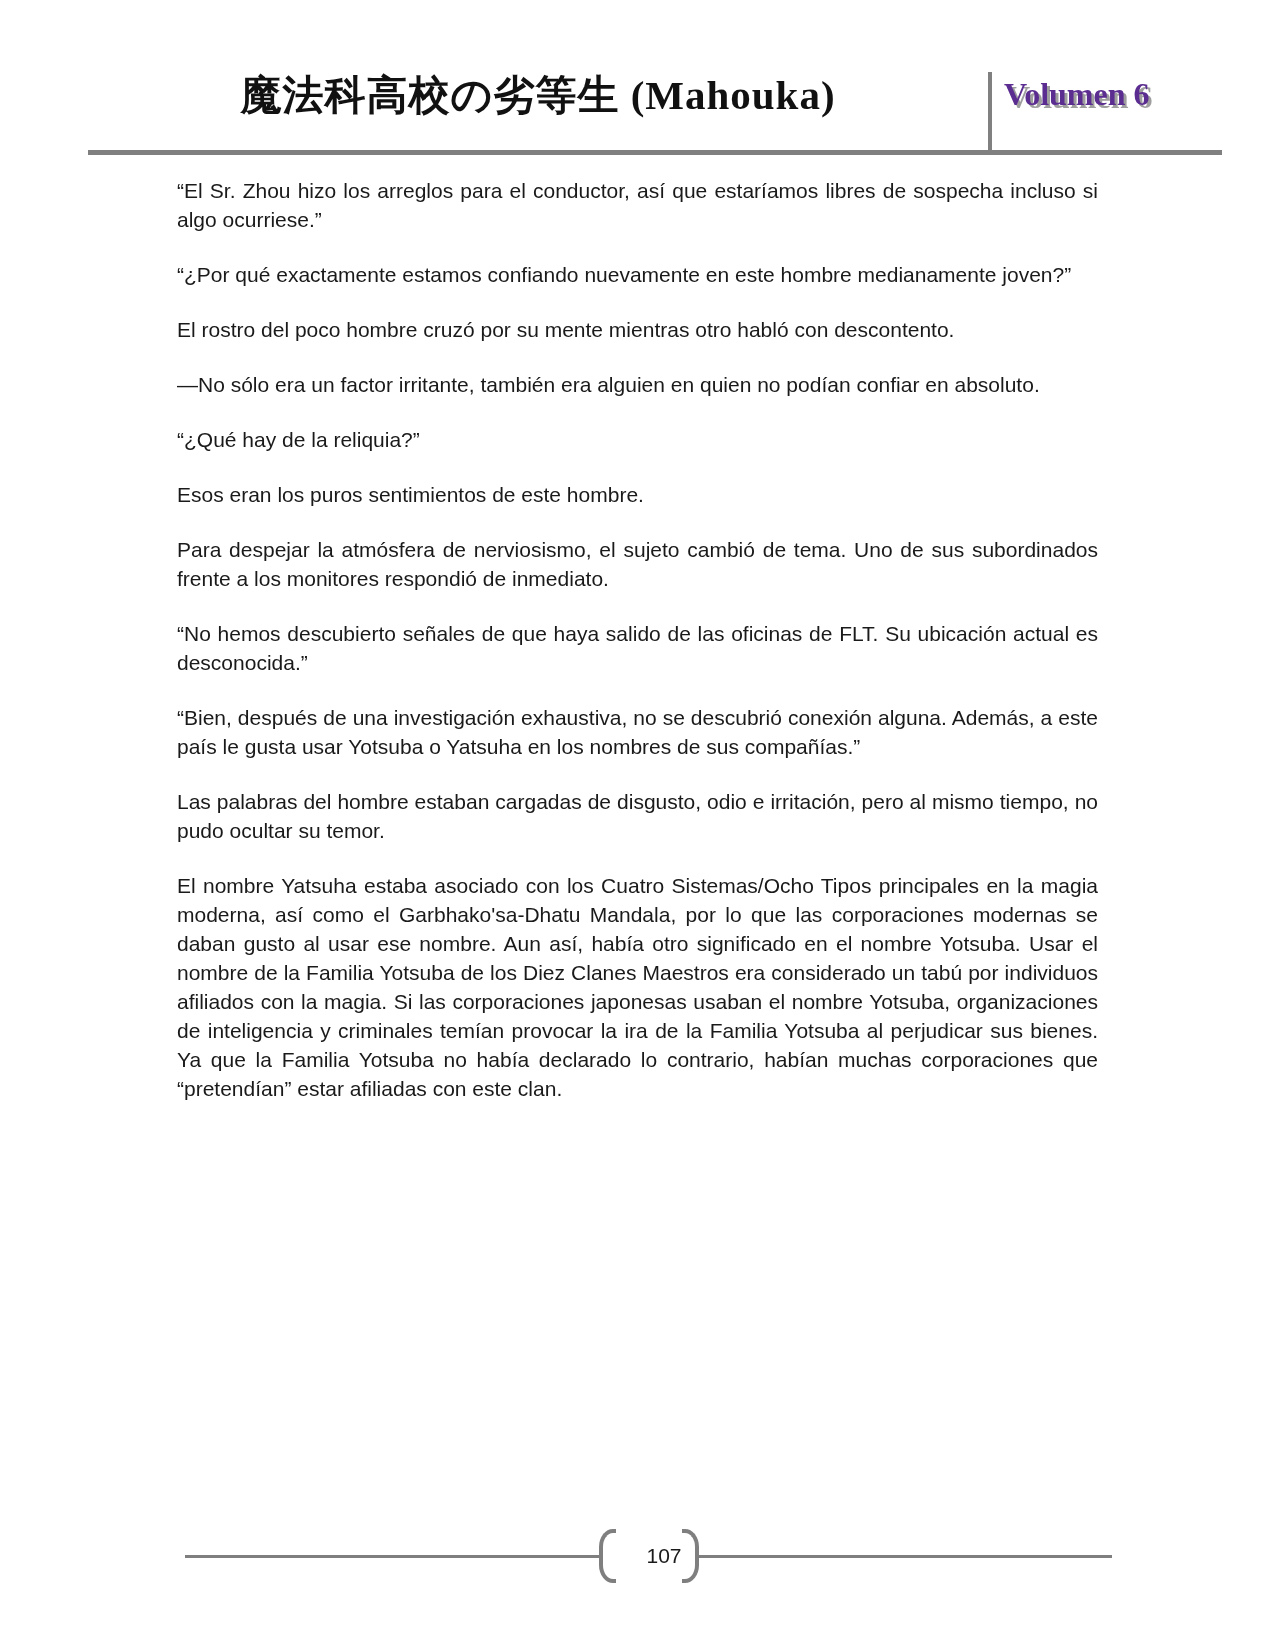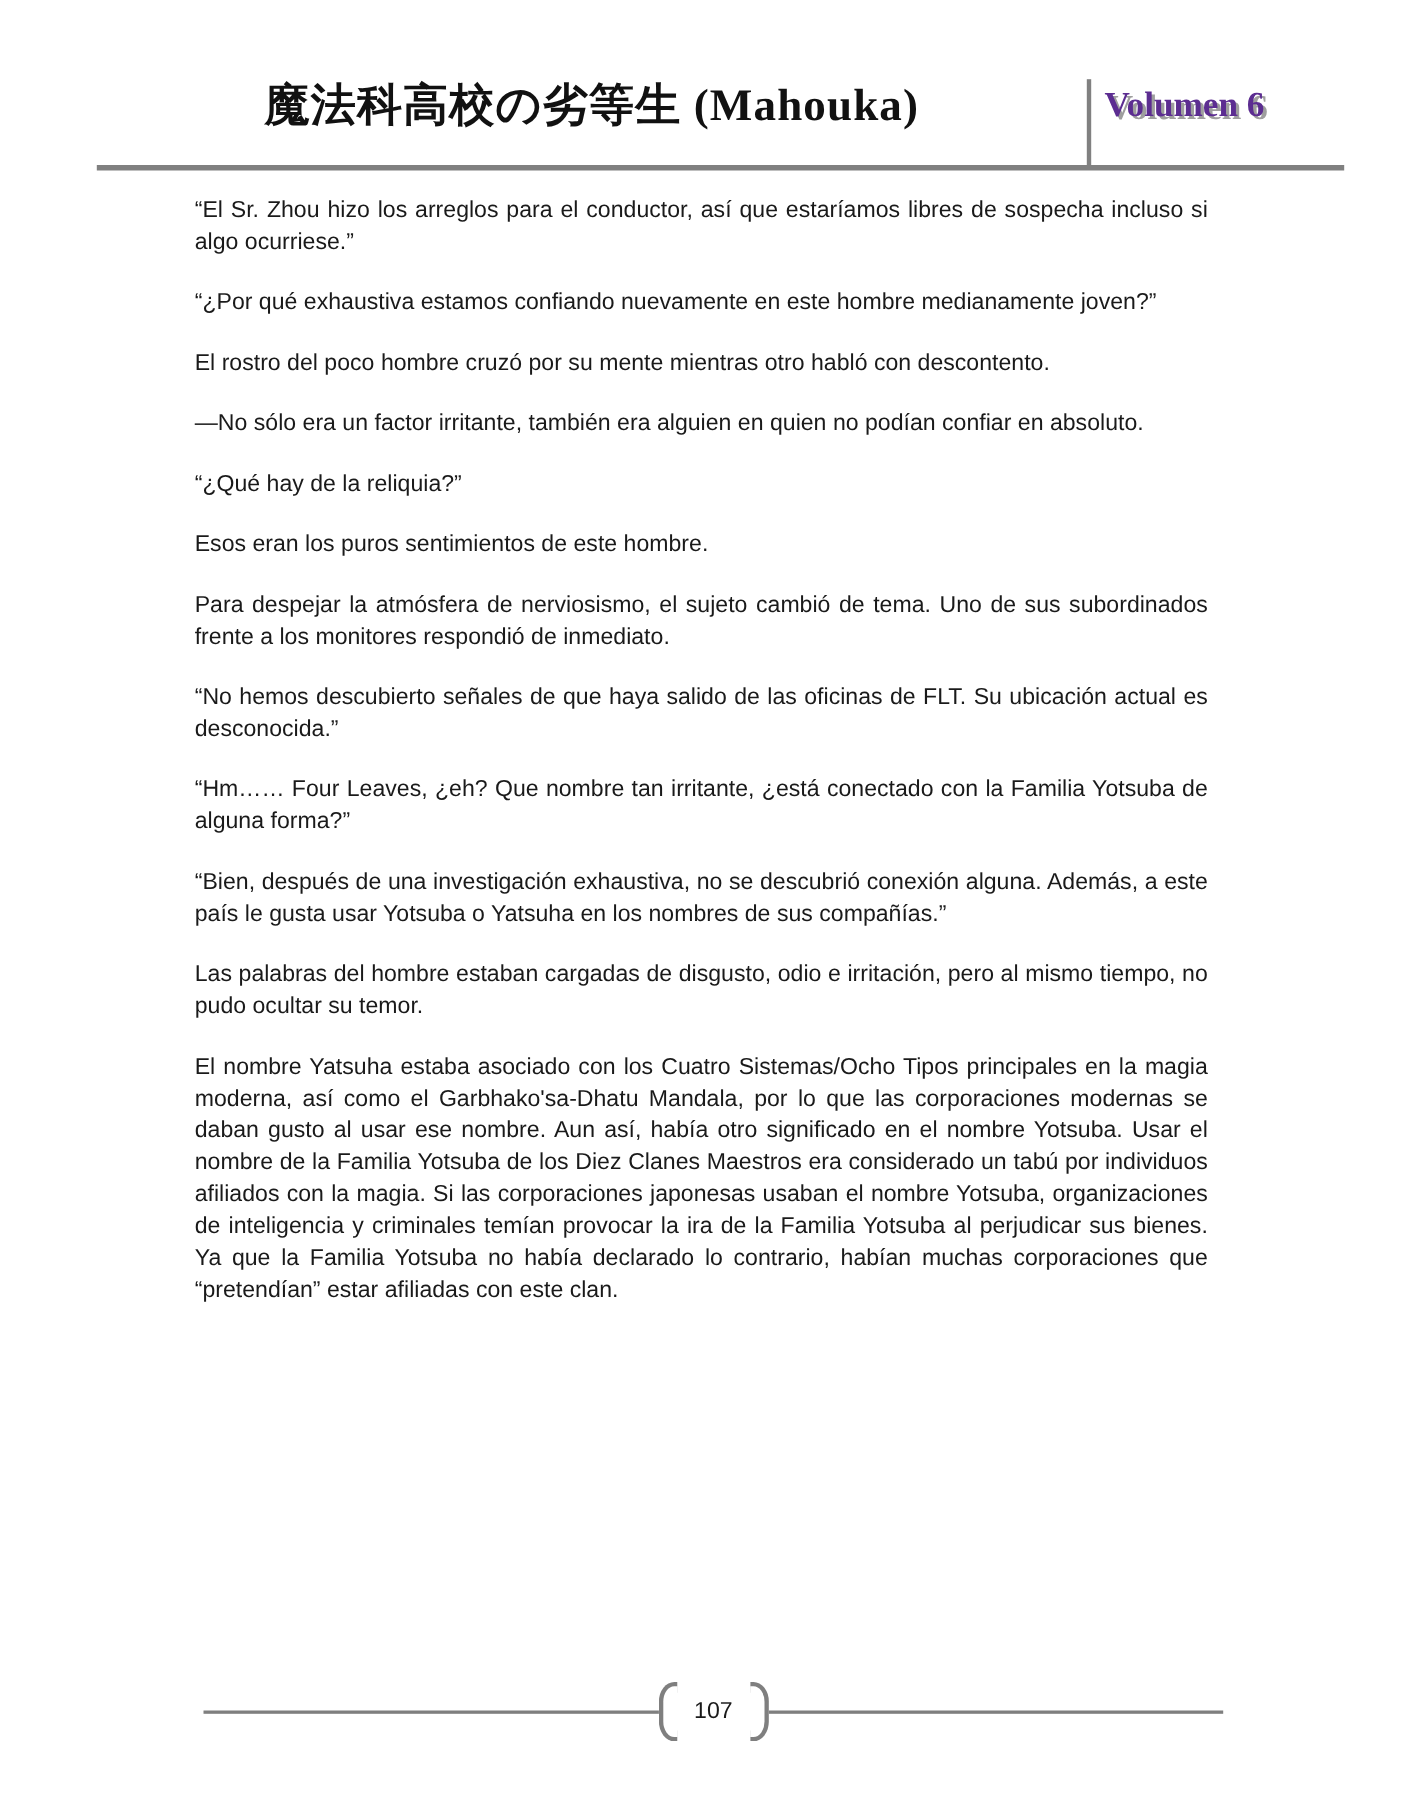--- a/index.html
+++ b/index.html
@@ -101,49 +101,48 @@
   }
   .bracket.right {
     border-right: 4px solid #7f7f7f;
     border-top: 4px solid #7f7f7f;
     border-bottom: 4px solid #7f7f7f;
     border-top-right-radius: 14px 18px;
     border-bottom-right-radius: 14px 18px;
   }
   .page-number {
     width: 66px;
-    text-align: center;
+    text-align: right;
     font-size: 21px;
     color: #1a1a1a;
     flex: 0 0 auto;
   }
 </style>
 </head>
 <body>
 
 <div class="page">
 
   <div class="doc-title">魔法科高校の劣等生 (Mahouka)</div>
 
   <div class="header-vline"></div>
 
   <div class="volume-label">Volumen 6</div>
 
   <div class="header-rule"></div>
 
   <div class="content">
     <p>“El Sr. Zhou hizo los arreglos para el conductor, así que estaríamos libres de sospecha incluso si algo ocurriese.”</p>
-    <p>“¿Por qué exhaustiva estamos confiando nuevamente en este hombre medianamente joven?”</p>
+    <p>“¿Por qué exactamente estamos confiando nuevamente en este hombre medianamente joven?”</p>
     <p>El rostro del poco hombre cruzó por su mente mientras otro habló con descontento.</p>
     <p>—No sólo era un factor irritante, también era alguien en quien no podían confiar en absoluto.</p>
     <p>“¿Qué hay de la reliquia?”</p>
     <p>Esos eran los puros sentimientos de este hombre.</p>
     <p>Para despejar la atmósfera de nerviosismo, el sujeto cambió de tema. Uno de sus subordinados frente a los monitores respondió de inmediato.</p>
     <p>“No hemos descubierto señales de que haya salido de las oficinas de FLT. Su ubicación actual es desconocida.”</p>
-    <p>“Hm…… Four Leaves, ¿eh? Que nombre tan irritante, ¿está conectado con la Familia Yotsuba de alguna forma?”</p>
     <p>“Bien, después de una investigación exhaustiva, no se descubrió conexión alguna. Además, a este país le gusta usar Yotsuba o Yatsuha en los nombres de sus compañías.”</p>
     <p>Las palabras del hombre estaban cargadas de disgusto, odio e irritación, pero al mismo tiempo, no pudo ocultar su temor.</p>
     <p>El nombre Yatsuha estaba asociado con los Cuatro Sistemas/Ocho Tipos principales en la magia moderna, así como el Garbhako'sa-Dhatu Mandala, por lo que las corporaciones modernas se daban gusto al usar ese nombre. Aun así, había otro significado en el nombre Yotsuba. Usar el nombre de la Familia Yotsuba de los Diez Clanes Maestros era considerado un tabú por individuos afiliados con la magia. Si las corporaciones japonesas usaban el nombre Yotsuba, organizaciones de inteligencia y criminales temían provocar la ira de la Familia Yotsuba al perjudicar sus bienes. Ya que la Familia Yotsuba no había declarado lo contrario, habían muchas corporaciones que “pretendían” estar afiliadas con este clan.</p>
   </div>
 
   <div class="footer">
     <div class="footer-line"></div>
     <div class="bracket left"></div>
     <div class="page-number">107</div>
     <div class="bracket right"></div>

